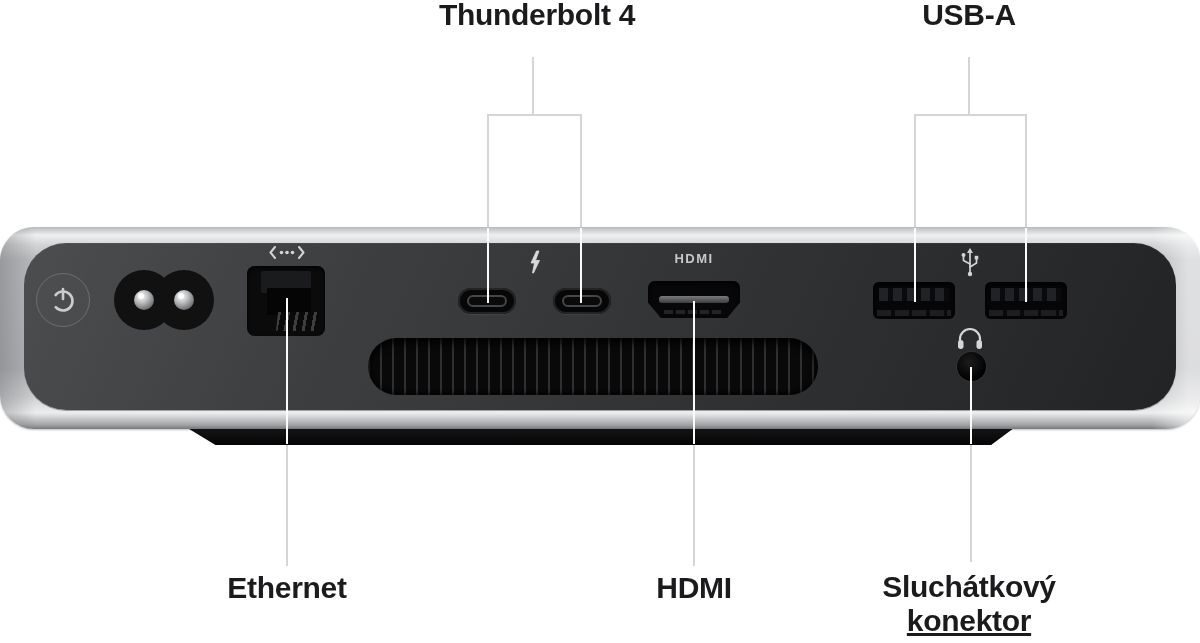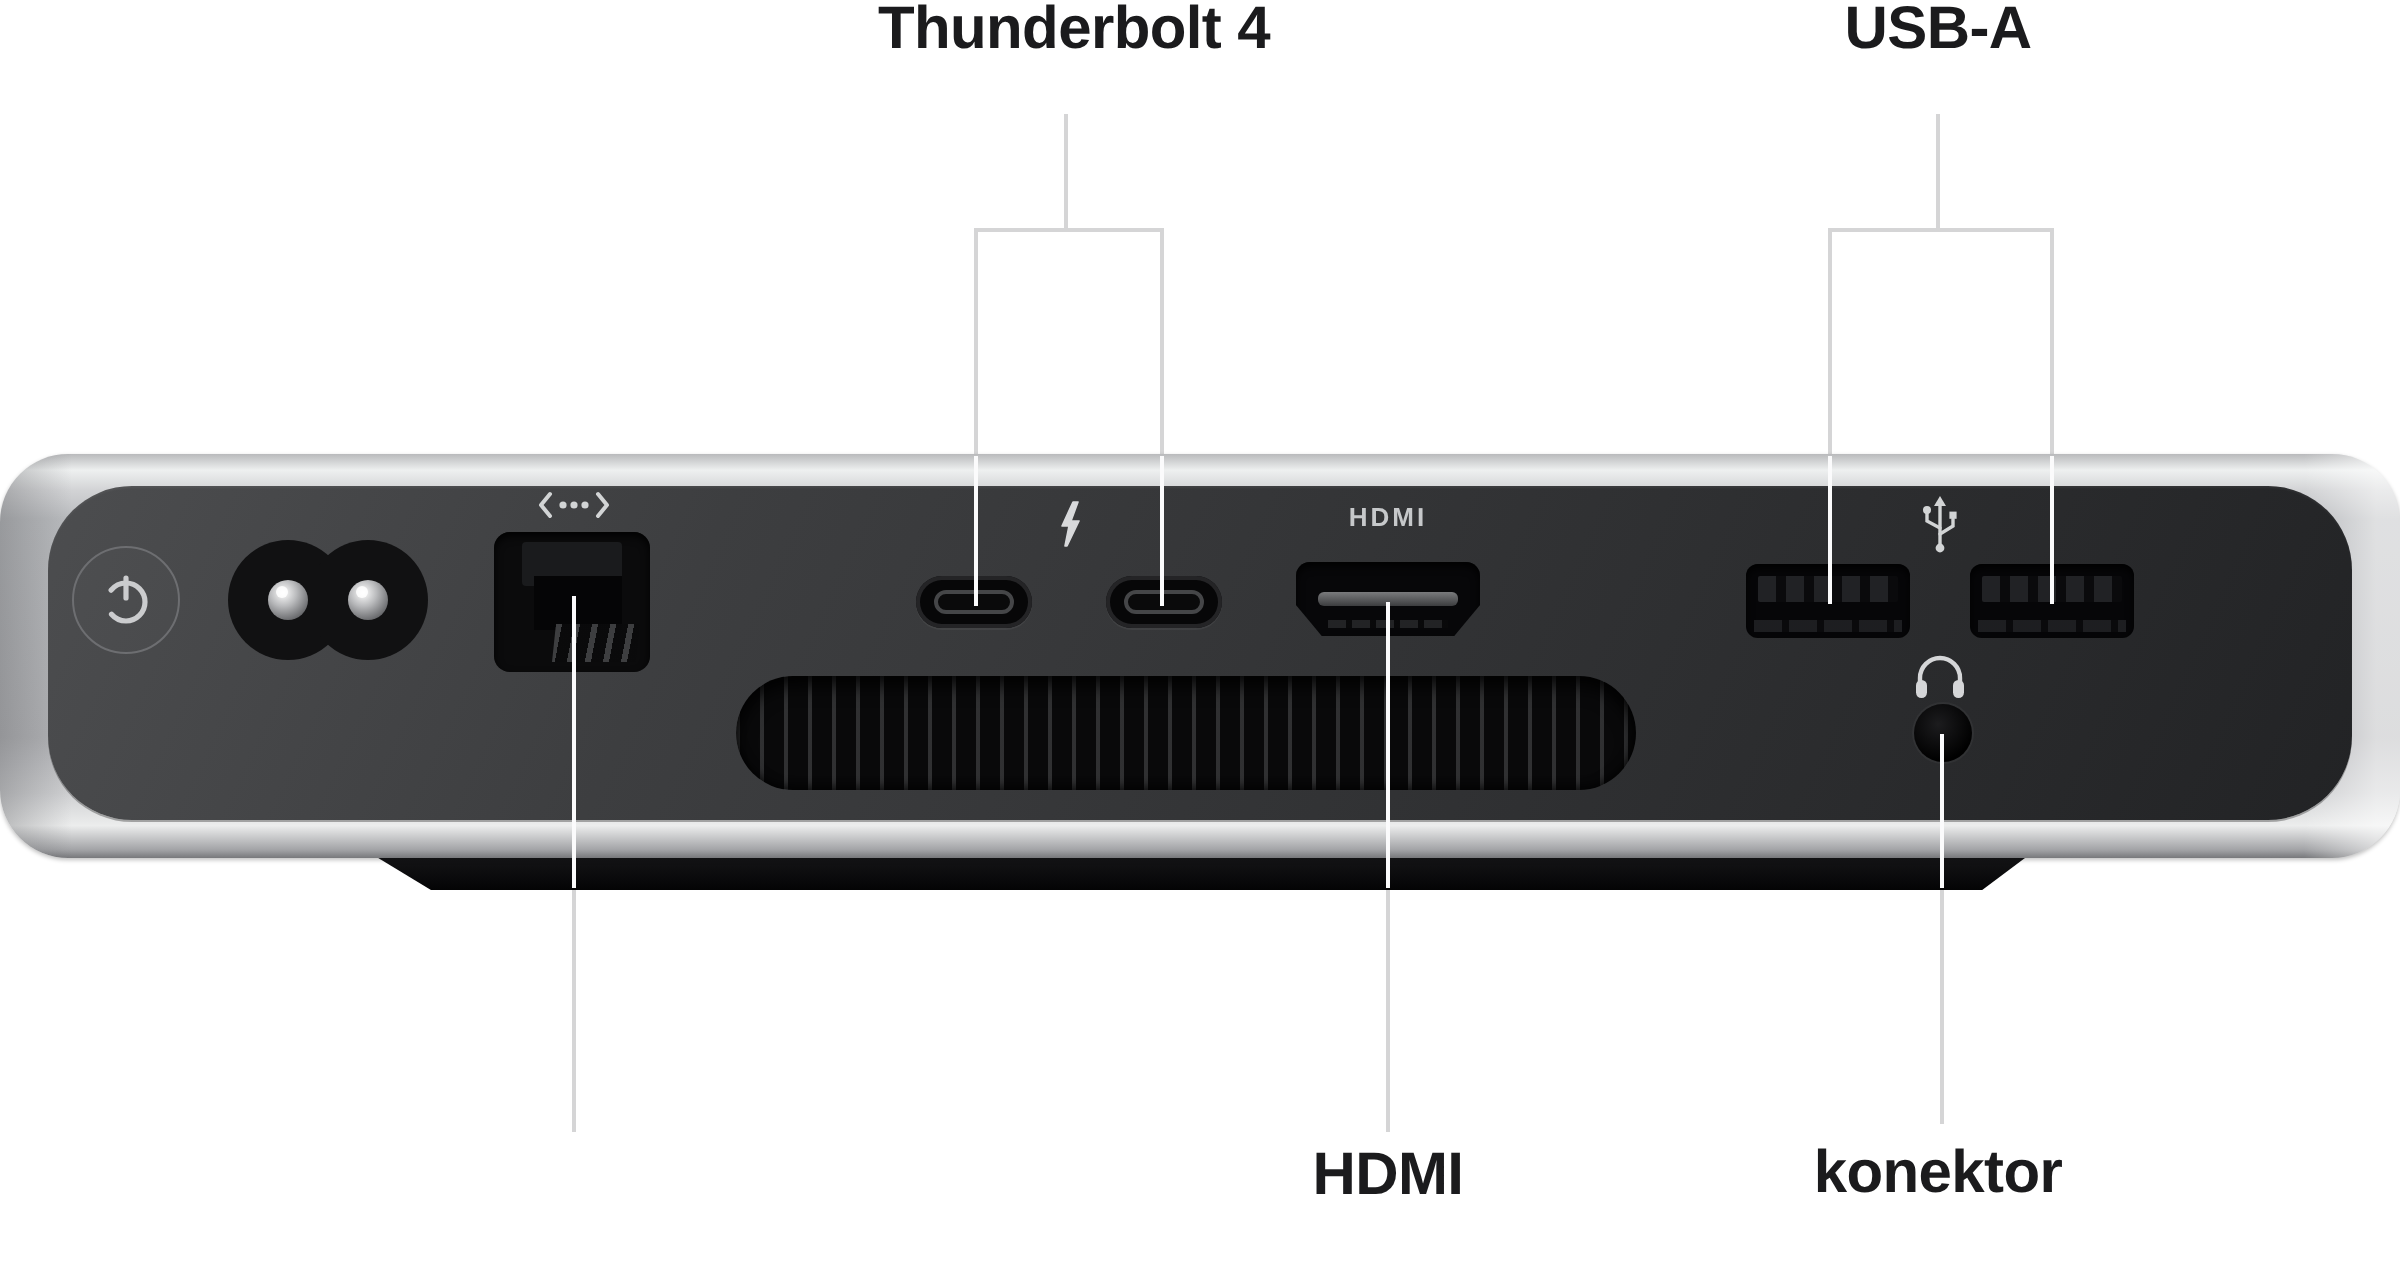--- a/index.html
+++ b/index.html
@@ -219,19 +219,21 @@
   <div class="port jack"></div>
 
   <div class="cl clv clw" style="left:487px; top:228px; height:75px;  z-index:5;"></div>
   <div class="cl clv clw" style="left:580px; top:228px; height:75px;  z-index:5;"></div>
   <div class="cl clv clw" style="left:914px; top:228px; height:74px;  z-index:5;"></div>
   <div class="cl clv clw" style="left:1025px; top:228px; height:74px; z-index:5;"></div>
   <div class="cl clv clw" style="left:286px; top:298px; height:146px; z-index:5;"></div>
   <div class="cl clv clw" style="left:693px; top:301px; height:143px; z-index:5;"></div>
   <div class="cl clv clw" style="left:970px; top:367px; height:77px;  z-index:5;"></div>
 
+  <div class="lbl" style="left:187px; top:571px; width:200px;">Ethernet</div>
   <div class="lbl" style="left:594px; top:571px; width:200px;">HDMI</div>
   <div class="lbl" style="left:844px; top:570px; width:250px;">
-    <span style="display:block;">konektor</span>
+    <span style="display:block;">Sluchátkový</span>
+    <span style="display:block;text-decoration:underline;">konektor</span>
   </div>
 
 
 </div>
 
 </body></html>

